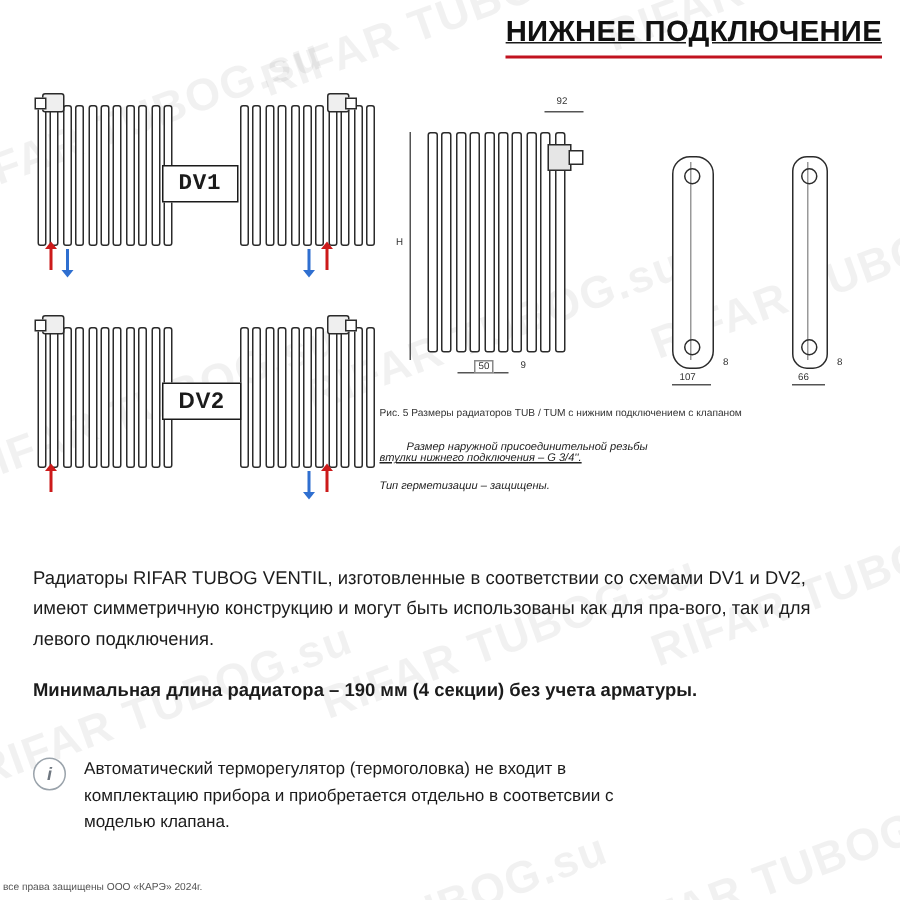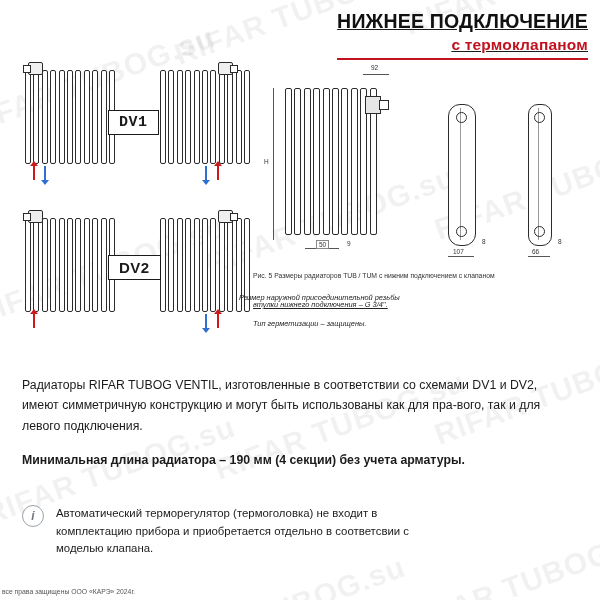--- a/index.html
+++ b/index.html
@@ -109,21 +109,20 @@
   <div class="wm" style="left:430px;top:215px;font-size:30px;transform:rotate(-20deg);">RIFAR TUBOG.su</div>
   <div class="wm" style="left:-20px;top:500px;font-size:30px;transform:rotate(-20deg);">RIFAR TUBOG.su</div>
   <div class="wm" style="left:210px;top:455px;font-size:30px;transform:rotate(-20deg);">RIFAR TUBOG.su</div>
   <div class="wm" style="left:430px;top:420px;font-size:30px;transform:rotate(-20deg);">RIFAR TUBOG.su</div>
   <div class="wm" style="left:150px;top:640px;font-size:30px;transform:rotate(-20deg);">RIFAR TUBOG.su</div>
   <div class="wm" style="left:400px;top:610px;font-size:30px;transform:rotate(-20deg);">RIFAR TUBOG.su</div>
 </div>
 
 <div class="header">
   <div class="l1">НИЖНЕЕ ПОДКЛЮЧЕНИЕ</div>
-  <div class="l2">с термоклапаном</div>
   <div class="rule"></div>
 </div>
 
 <div class="rad layer" style="left:20px;top:62px;">
   <div class="fins" style="margin-left:5px;padding-top:8px;">
     <div class="fin"></div>
       <div class="fin"></div>
     <div class="fin"></div>
       <div class="fin"></div>
     <div class="fin"></div>
@@ -263,21 +262,21 @@
   <div style="position:absolute;left:10px;top:4px;width:1px;height:132px;background:#999;"></div>
   <div style="position:absolute;left:6px;top:8px;width:9px;height:9px;border:1px solid #2b2b2b;border-radius:50%;"></div>
   <div style="position:absolute;left:6px;top:122px;width:9px;height:9px;border:1px solid #2b2b2b;border-radius:50%;"></div>
   <div class="dimtxt" style="left:30px;top:134px;">8</div>
   <div class="dimline" style="left:0;top:152px;width:22px;height:1px;"></div>
   <div class="dimtxt" style="left:4px;top:144px;">66</div>
 </div>
 
 <div class="caption layer" style="left:253px;top:272px;">Рис. 5 Размеры радиаторов TUB / TUM с нижним подключением с клапаном</div>
 
-<div class="note layer" style="left:239px;top:292px;">Размер наружной присоединительной резьбы</div>
+<div class="note layer" style="left:271px;top:292px;">Размер наружной присоединительной резьбы</div>
 <div class="note layer" style="left:253px;top:299px;text-decoration:underline;">втулки нижнего подключения – G 3/4''.</div>
 <div class="note layer" style="left:253px;top:318px;">Тип герметизации – защищены.</div>
 
 <div class="para layer" style="left:22px;top:375px;width:548px;">Радиаторы RIFAR TUBOG VENTIL, изготовленные в соответствии со схемами DV1 и DV2, имеют симметричную конструкцию и могут быть использованы как для пра-вого, так и для левого подключения.</div>
 <div class="para bold layer" style="left:22px;top:450px;width:548px;">Минимальная длина радиатора – 190 мм (4 секции) без учета арматуры.</div>
 
 <div class="infowrap layer" style="left:22px;top:505px;width:430px;">
   <div class="info-icon">i</div>
   <div class="infotext">Автоматический терморегулятор (термоголовка) не входит в комплектацию прибора и приобретается отдельно в соответсвии с моделью клапана.</div>
 </div>

